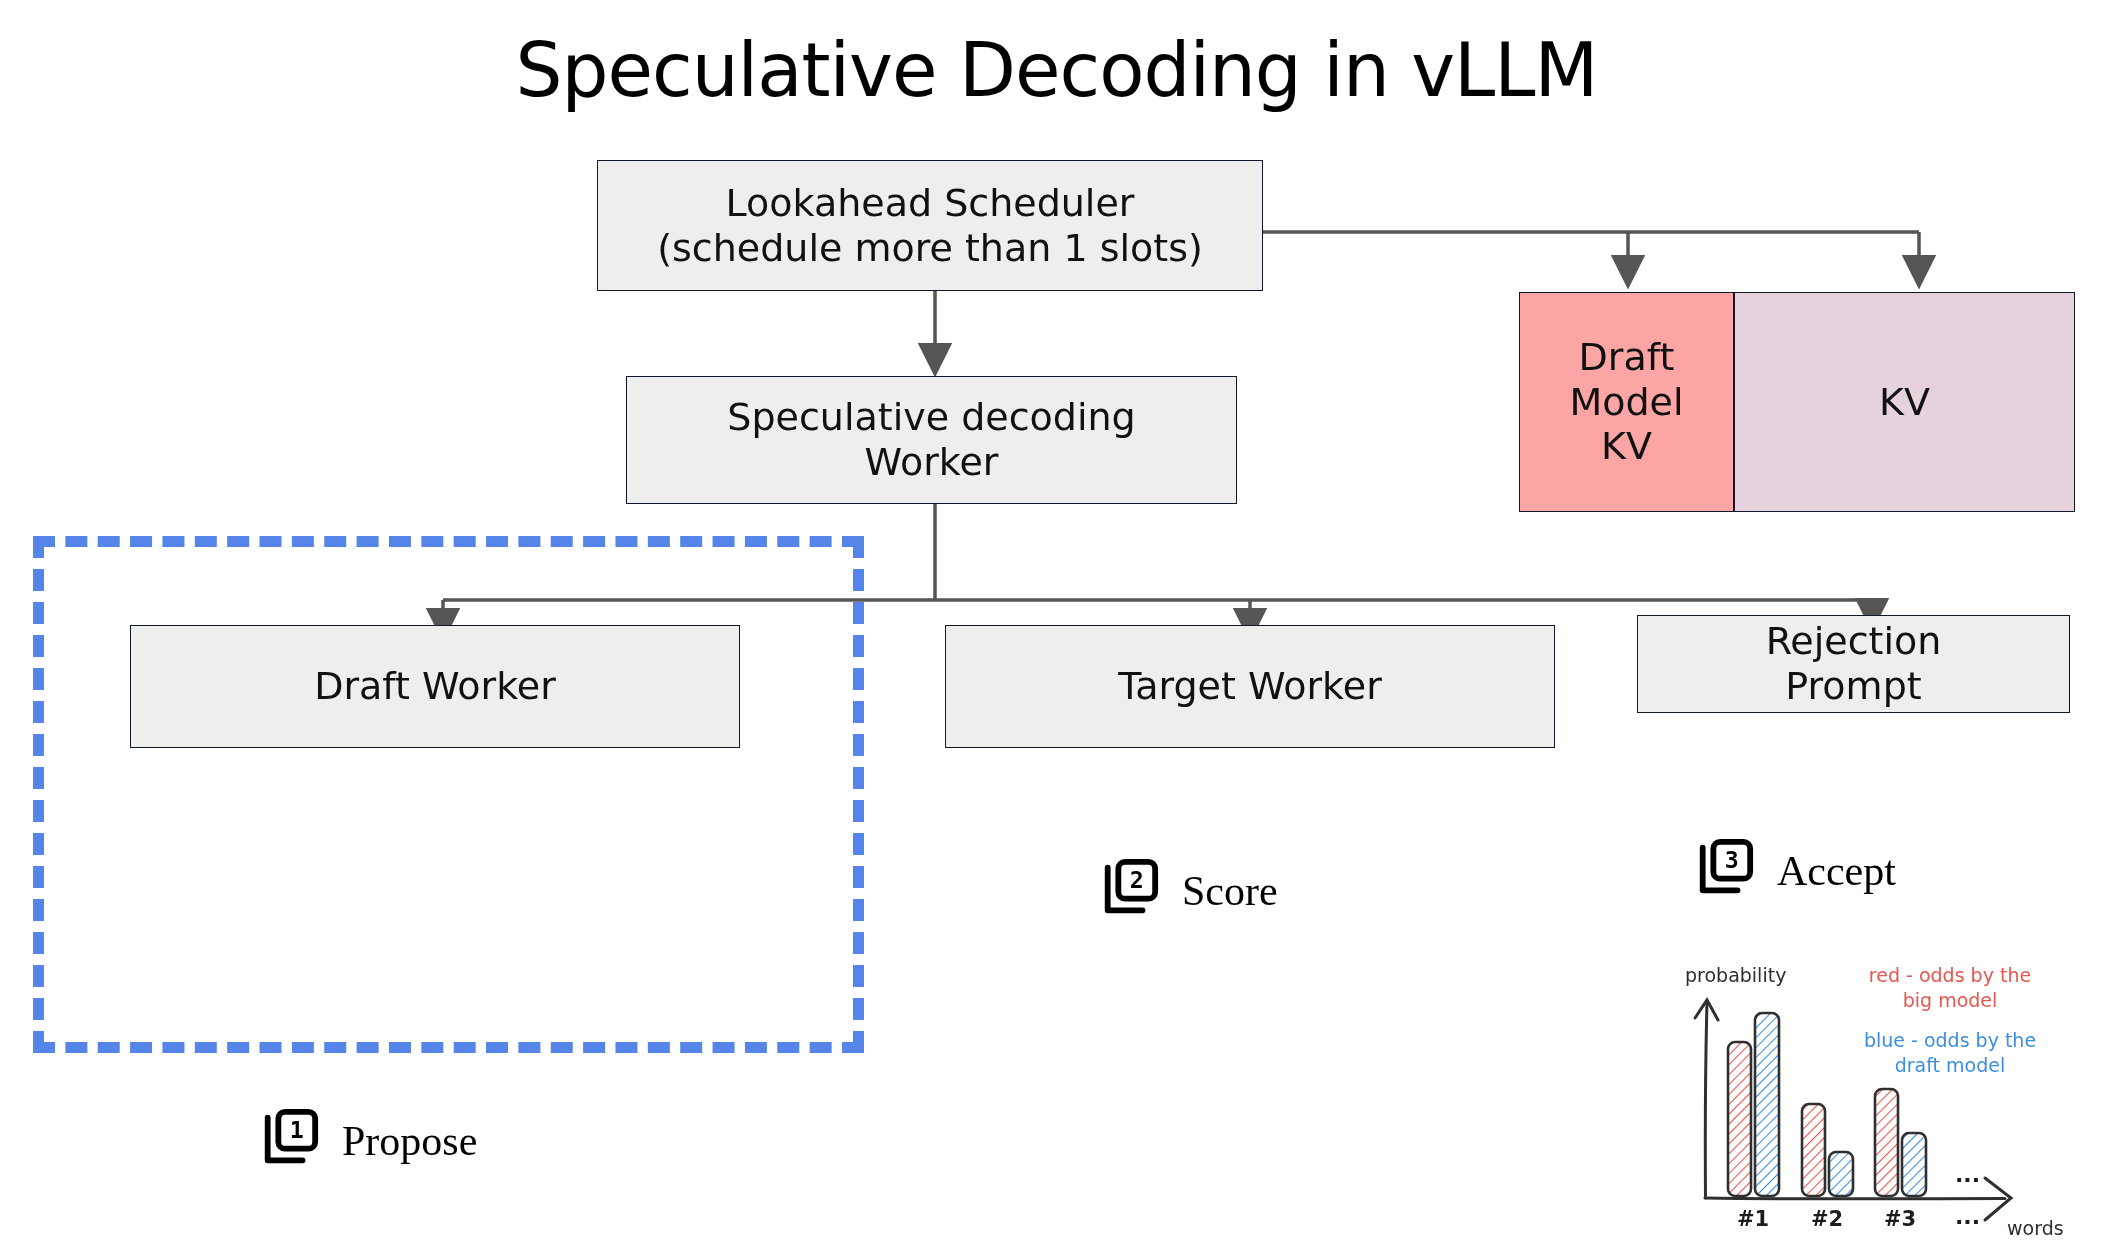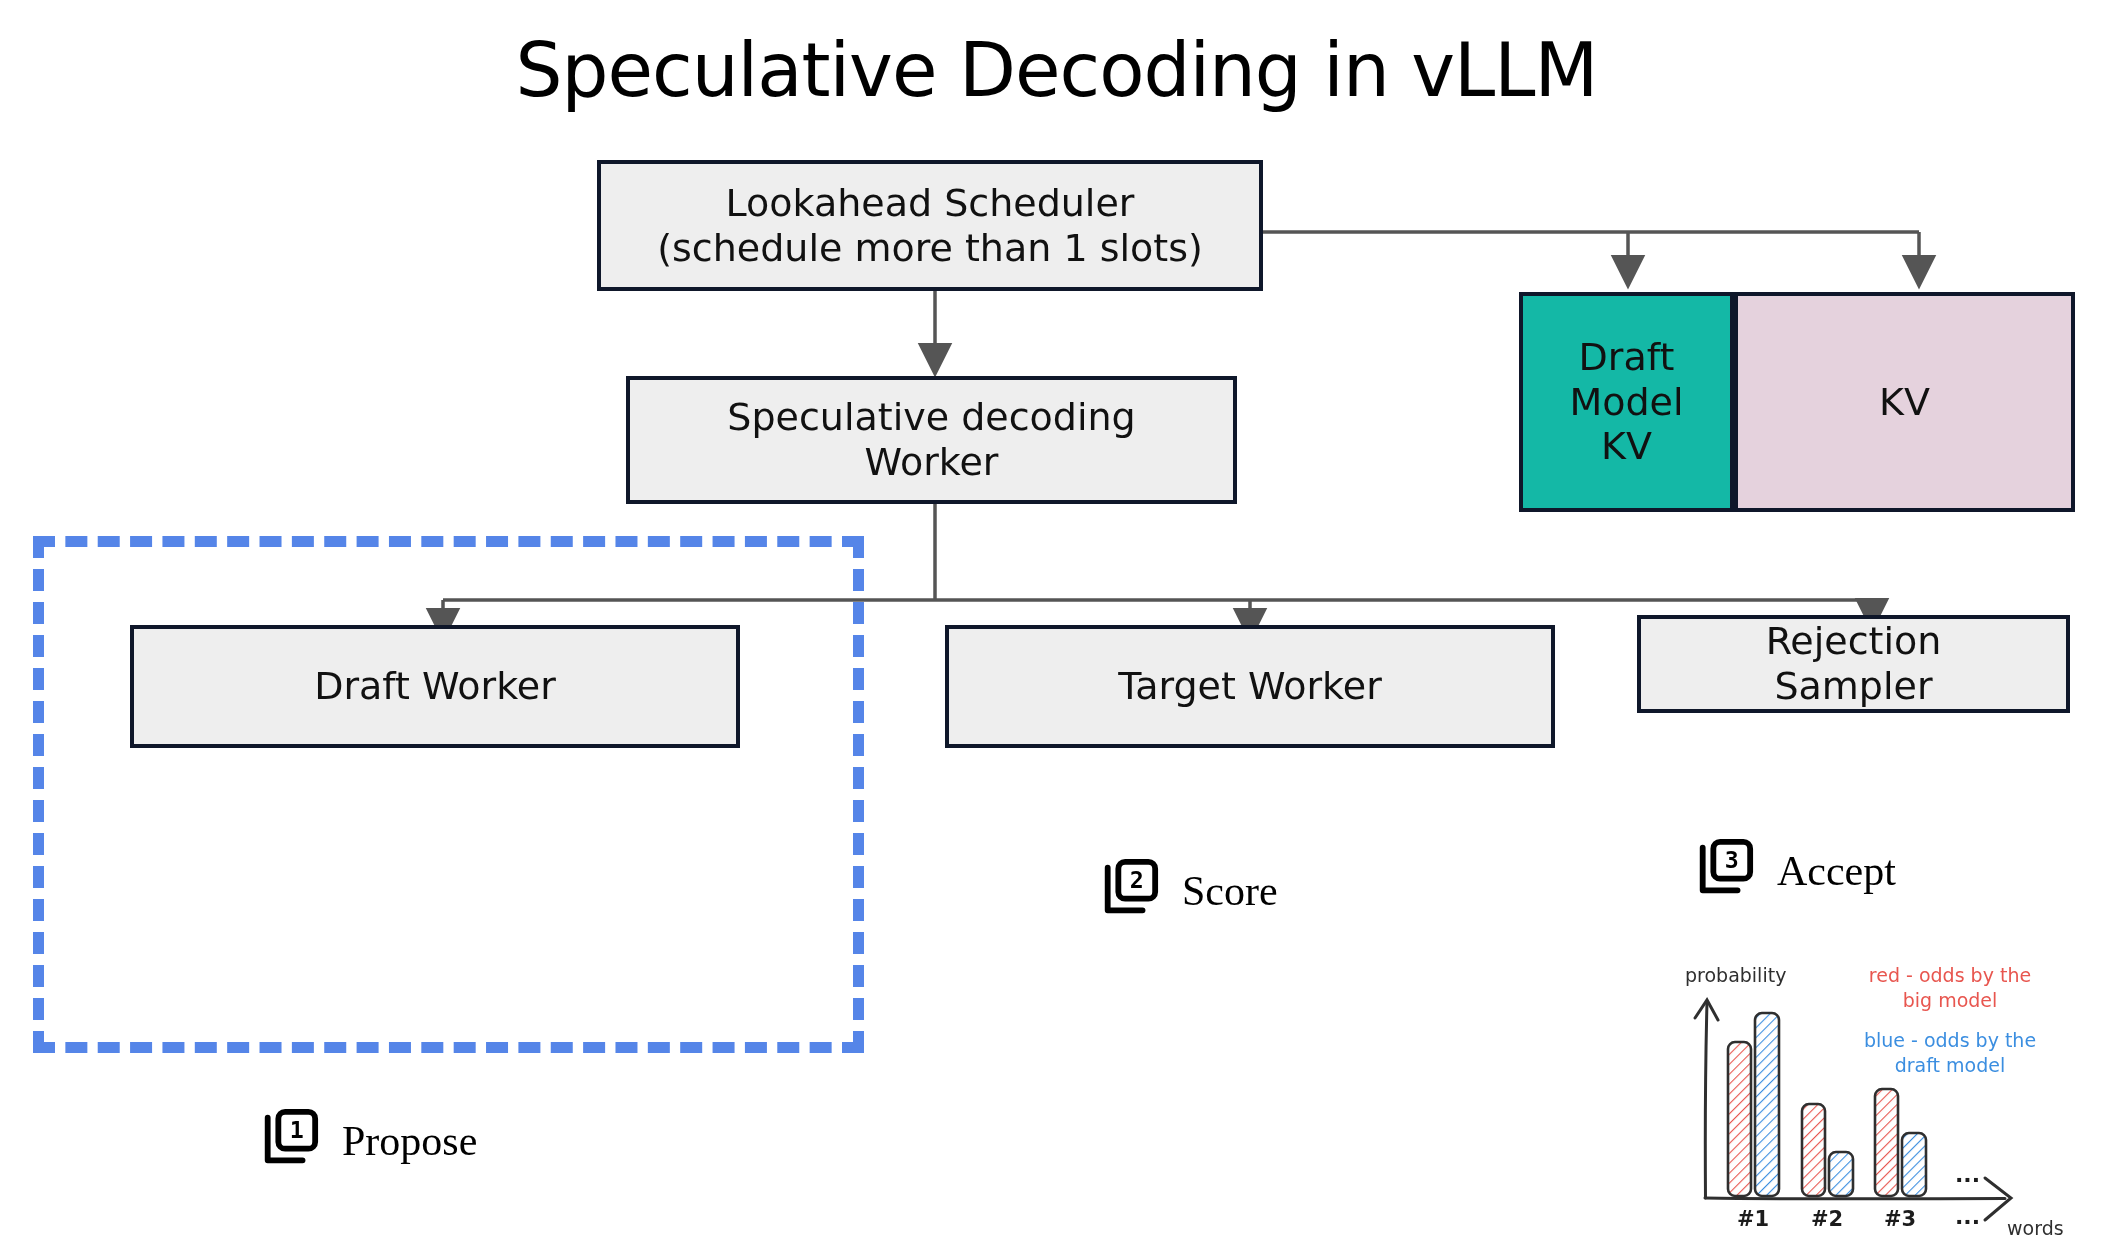--- a/index.html
+++ b/index.html
@@ -14,27 +14,27 @@
   .title{
     position:absolute;left:0;top:10px;width:2113px;text-align:center;
     font-size:74px;font-weight:400;letter-spacing:-1px;
     font-family:"DejaVu Sans", sans-serif;
     margin-top:17px;
   }
 
   
   .box{
     position:absolute;box-sizing:border-box;
-    background:#eeeeee;border:4px solid #0f172a;
+    background:#eeeeee;border:1px solid #0f172a;
     display:flex;align-items:center;justify-content:center;
     text-align:center;line-height:1.18;
     font-size:38px;font-family:"DejaVu Sans", sans-serif;font-weight:400;
     color:#111;
   }
-  .box.kvblue{background:#14b8a6;}
+  .box.kvblue{background:#fca5a5;}
   .box.kvpink{background:#e5d2dd;}
 
   
   #wires{position:absolute;left:0;top:0;width:2113px;height:1247px;}
 
   
   .dashrect{
     position:absolute;box-sizing:border-box;
     border:11px dashed #5585e8;background:transparent;
   }
@@ -122,21 +122,21 @@
     <div>Draft Worker</div>
   </div>
 
   <div class="box" style="left:945px;top:625px;width:610px;height:123px;">
     <div>Target Worker</div>
   </div>
 
   <div class="box" style="left:1637px;top:615px;width:433px;height:98px;">
     <div>
       <div>Rejection</div>
-      <div>Sampler</div>
+      <div>Prompt</div>
     </div>
   </div>
 
   <div class="dashrect" style="left:33px;top:536px;width:831px;height:517px;"></div>
 
 
   <div class="step" style="left:258px;top:1108px;">
     <span class="glyph">
       <svg width="62" height="62" viewBox="0 0 64 64" xmlns="http://www.w3.org/2000/svg">
         <path d="M10,10 L10,54 L46,54" fill="none" stroke="#000" stroke-width="6" stroke-linecap="round" stroke-linejoin="round"></path>

